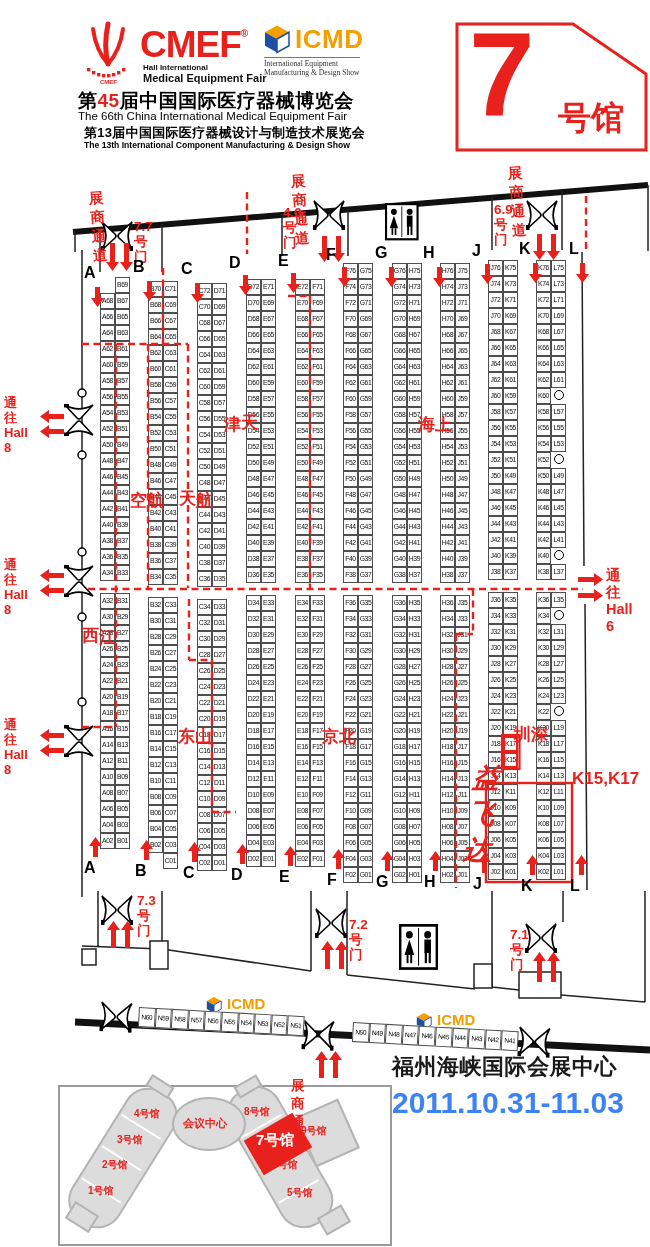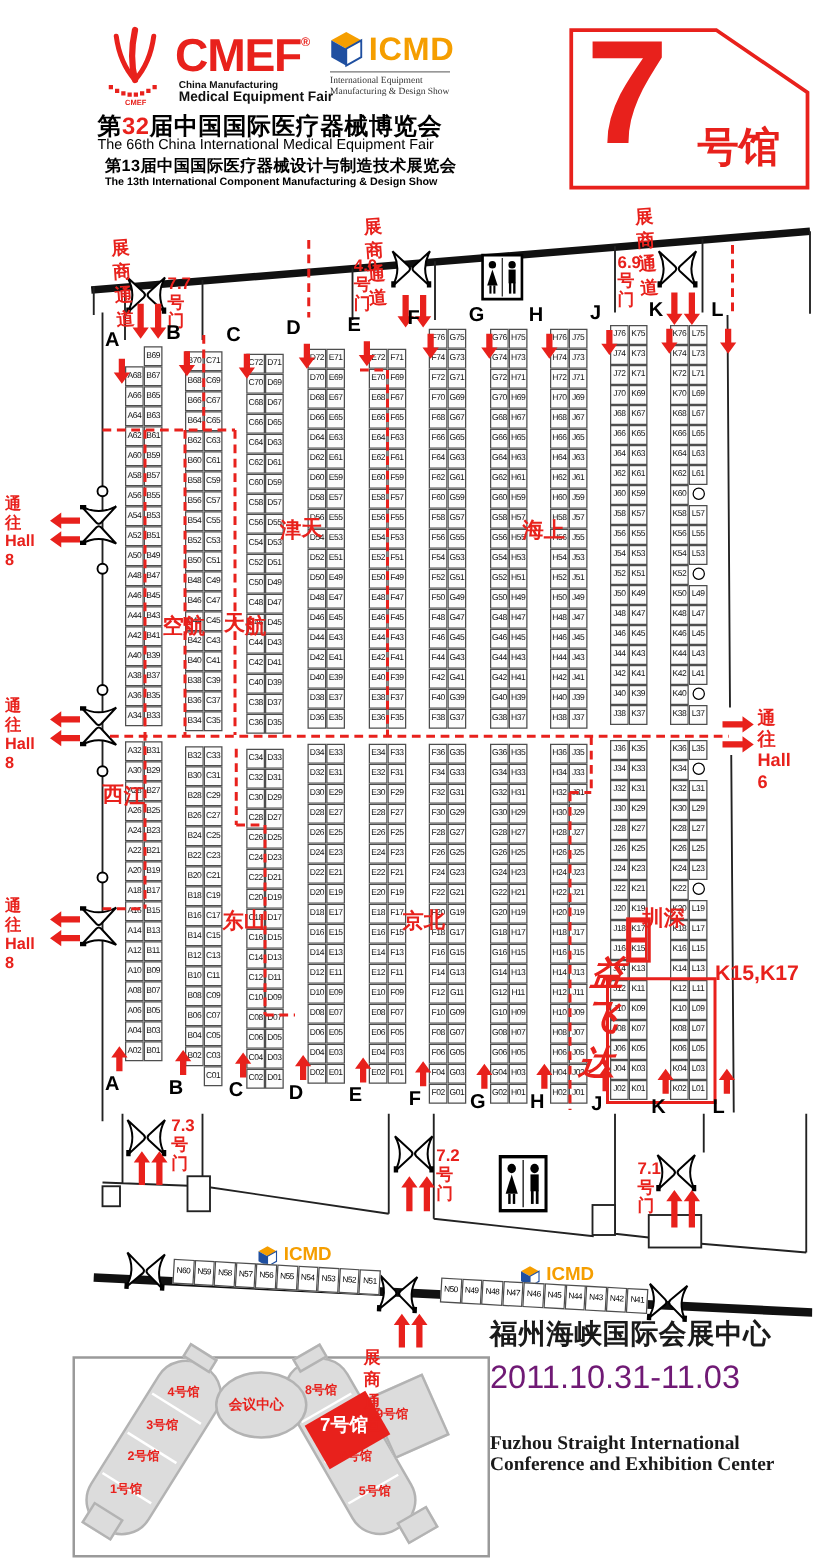--- a/index.html
+++ b/index.html
@@ -47,21 +47,21 @@
   
   #mapbox{position:absolute;left:58px;top:1085px;width:330px;height:157px;border:2px solid #9a9a9a;background:#fff}
   .stadium{position:absolute;width:52px;height:150px;background:#dcdcdc;border:2px solid #b3b3b3;border-radius:26px}
   .stadium i{position:absolute;left:2px;width:46px;height:2px;background:#fff}
   .mcap{position:absolute;background:#dcdcdc;border:2px solid #b3b3b3}
   #center-oval{position:absolute;left:172px;top:1097px;width:70px;height:50px;background:#dcdcdc;border:2px solid #b3b3b3;border-radius:50%}
   #hall9{position:absolute;left:303px;top:1106px;width:44px;height:50px;background:#dcdcdc;border:2px solid #b3b3b3;transform:rotate(-24deg)}
   #sevenblk{position:absolute;left:250px;top:1124px;width:56px;height:40px;background:#e8211c;transform:rotate(-30deg)}
   .mh{position:absolute;font-size:10px;font-weight:bold;color:#e8211c;z-index:5}
   .mh7{position:absolute;font-size:15px;font-weight:bold;color:#fff;z-index:6}
-  #f-date{position:absolute;left:392px;top:1086px;font-size:26px;font-weight:400;color:#701a75}
+  #f-date{position:absolute;left:392px;top:1086px;font-size:30px;font-weight:700;color:#3b82f6}
   #f-cn{position:absolute;left:392px;top:1052px;font-size:22px;font-weight:900;color:#1a1a1a;letter-spacing:0.5px}
   #f-en{position:absolute;left:392px;top:1146px;font-family:"Liberation Serif",serif;font-weight:bold;font-size:15.5px;line-height:17px;color:#1a1a1a}
 </style>
 </head>
 <body>
 
 <svg class="abs" style="left:80px;top:20px" width="60" height="66">
   <g stroke="#e8211c" fill="none" stroke-linecap="round">
     <path d="M28,4 C25,18 25,32 28,44" stroke-width="5"></path>
     <path d="M13,9 C15,24 20,35 28,44" stroke-width="4"></path>
@@ -73,35 +73,35 @@
     <rect x="17" y="53" width="3.4" height="3.4"></rect>
       <rect x="22" y="54" width="3.4" height="3.4"></rect>
     <rect x="27" y="54" width="3.4" height="3.4"></rect>
       <rect x="32" y="53" width="3.4" height="3.4"></rect>
     <rect x="37" y="51" width="3.4" height="3.4"></rect>
       <rect x="42" y="48" width="3.4" height="3.4"></rect>
   </g>
   <text x="20" y="64" font-size="6" font-weight="bold" fill="#e8211c">CMEF</text>
 </svg>
 <div id="cmef-name"><span>CMEF</span><sup id="cmef-reg">®</sup></div>
-<div class="cmef-tag1">China Manufacturing</div>
+<div class="cmef-tag1">Hall International</div>
 <div class="cmef-tag2">Medical Equipment Fair</div>
 
 <svg class="abs" style="left:262px;top:24px" width="30" height="30" viewBox="0 0 20 20">
   <polygon points="10,1 18,5.5 10,10 2,5.5" fill="#f59e00"></polygon>
   <polygon points="2,5.5 10,10 10,19 2,14.5" fill="#1f4fa0"></polygon>
   <polygon points="18,5.5 10,10 10,19 18,14.5" fill="#fff" stroke="#1f4fa0" stroke-width="1"></polygon>
 </svg>
 <div id="icmd-name">ICMD</div>
 <div class="icmd-tags">
   <div>International Equipment</div>
   <div>Manufacturing &amp; Design Show</div>
 </div>
 
-<div class="t-line1"><span>第</span><span class="red">32</span><span>届中国国际医疗器械博览会</span></div>
+<div class="t-line1"><span>第</span><span class="red">45</span><span>届中国国际医疗器械博览会</span></div>
 <div class="t-line2">The 66th China International Medical Equipment Fair</div>
 <div class="t-line3">第13届中国国际医疗器械设计与制造技术展览会</div>
 <div class="t-line4">The 13th International Component Manufacturing &amp; Design Show</div>
 
 <div id="badge">
   <svg width="193" height="130">
     <polygon points="2,2 118,2 191,52 191,128 2,128" fill="#fff" stroke="#e8211c" stroke-width="3"></polygon>
   </svg>
   <div id="badge-7">7</div>
   <div id="badge-word">号馆</div>
@@ -1838,13 +1838,13 @@
 <div class="mh" style="left:88px;top:1184px">1号馆</div>
 <div class="mh" style="left:244px;top:1105px">8号馆</div>
 <div class="mh7" style="left:256px;top:1131px">7号馆</div>
 <div class="mh" style="left:272px;top:1158px">6号馆</div>
 <div class="mh" style="left:287px;top:1186px">5号馆</div>
 <div class="mh" style="left:301px;top:1124px">9号馆</div>
 <div class="mh" style="left:183px;top:1116px;font-size:11px">会议中心</div>
 
 <div id="f-date">2011.10.31-11.03</div>
 <div id="f-cn">福州海峡国际会展中心</div>
-<div id="f-en"><span>Fuzhou Straight International</span><br><span>Conference and Exhibition Center</span></div>
+<div id="f-en"><br></div>
 
 </body></html>

